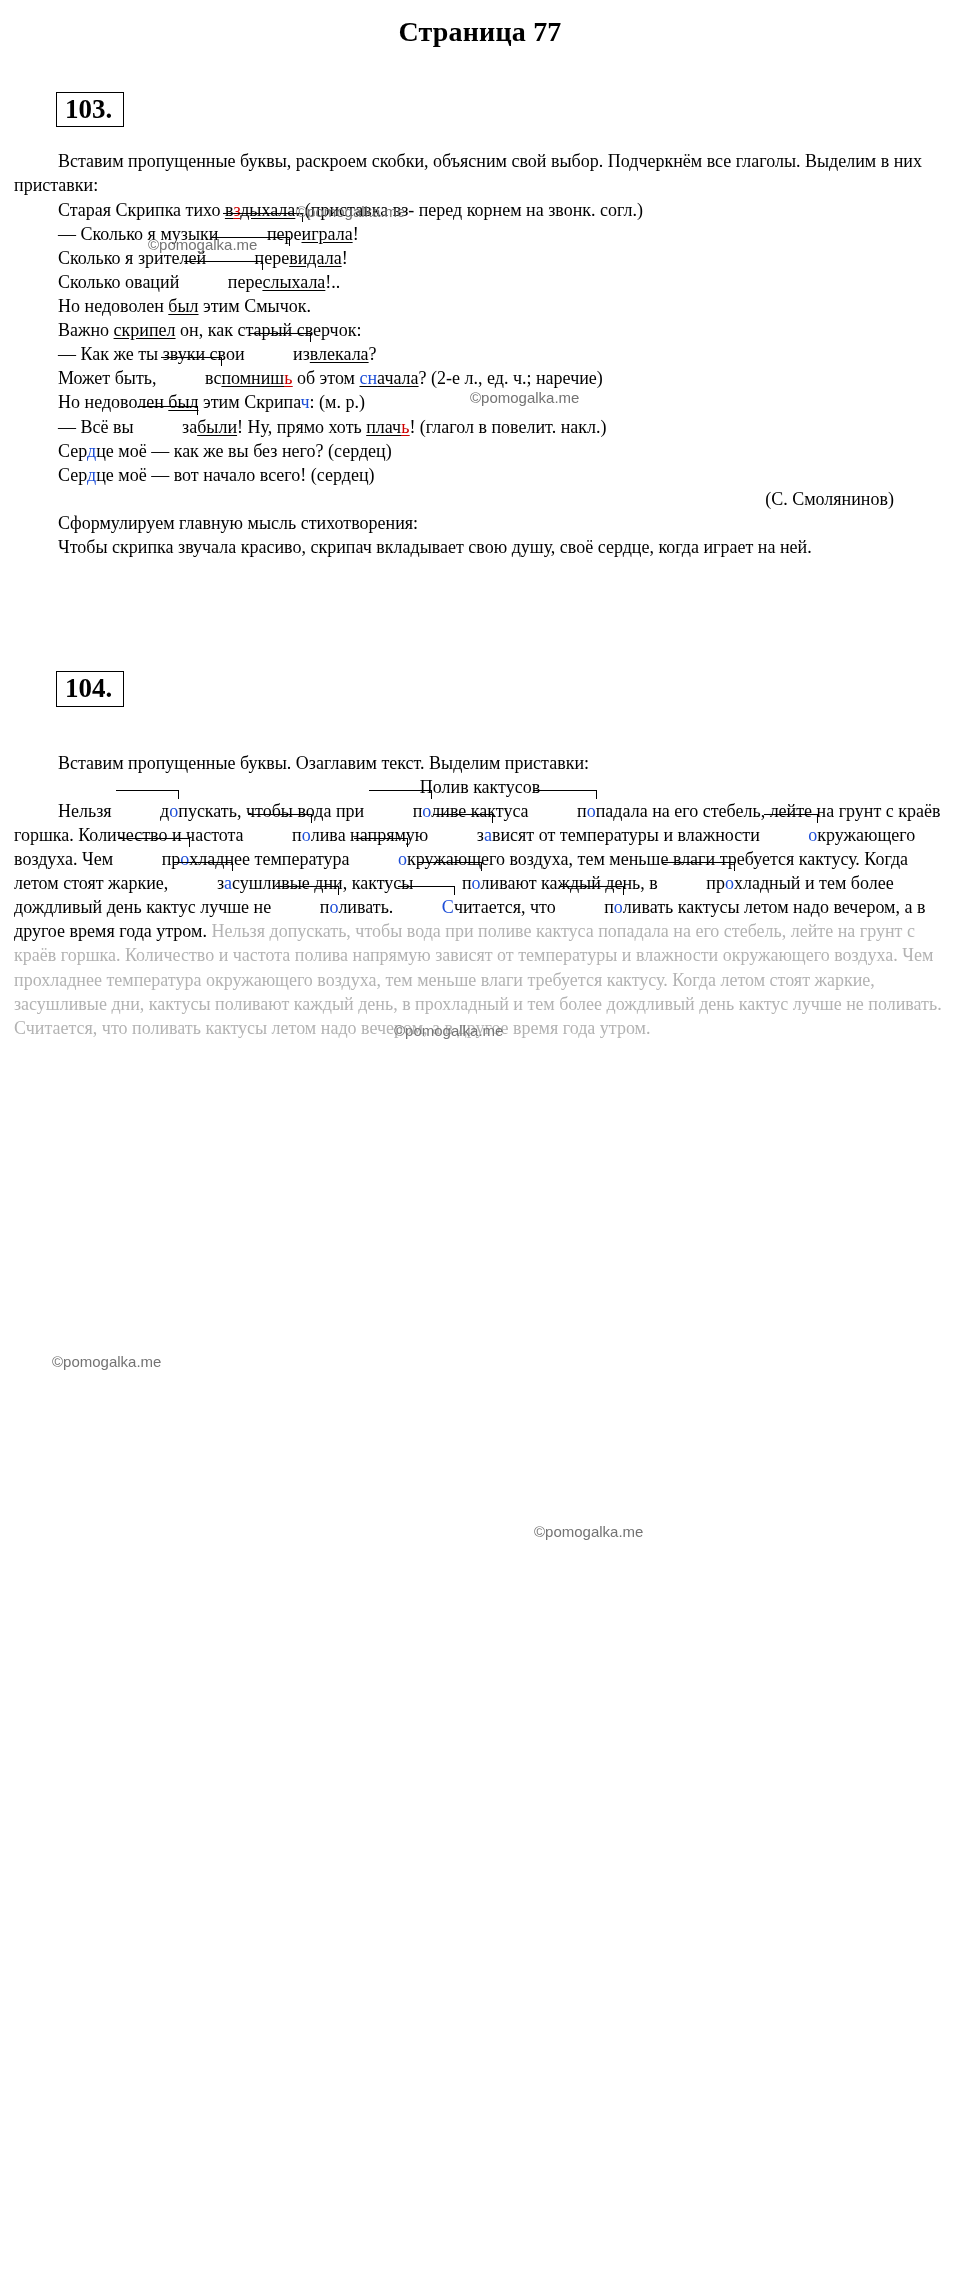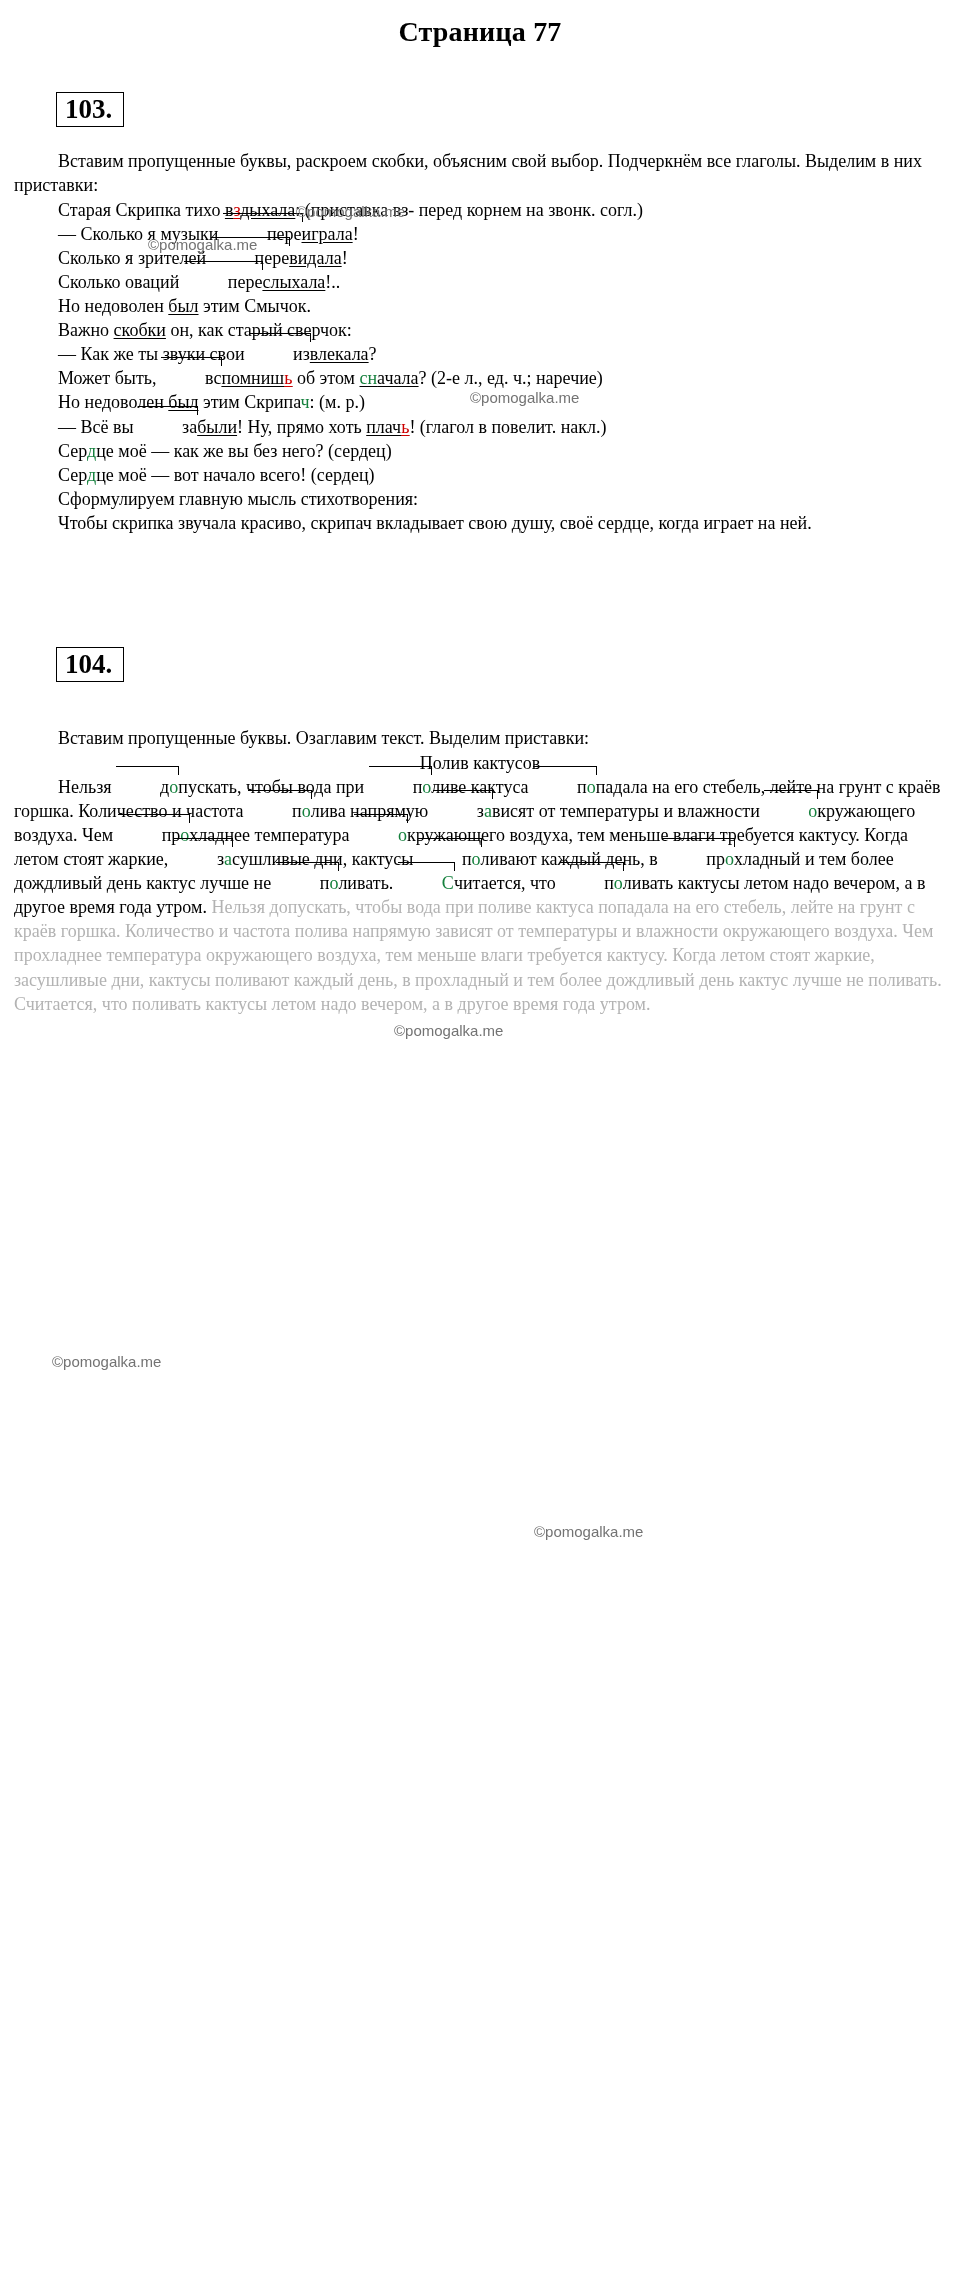--- a/index.html
+++ b/index.html
@@ -85,21 +85,21 @@
   .pfx::after {
     content: "";
     position: absolute;
     right: -1px;
     top: -9px;
     height: 9px;
     border-right: 1.8px solid #000;
   }
   
   .ins {
-    color: #15803d;
+    color: #1d4ed8;
   }
   .ins-u {
     color: #cc0000;
     text-decoration: underline;
     text-underline-offset: 2px;
   }
   
   .grey {
     color: #b3b3b3;
   }
@@ -133,34 +133,35 @@
     <p class="para">Старая Скрипка тихо <span class="u">в<span class="ins-u">з</span>дыхала</span>: (приставка вз- перед корнем на звонк. согл.)</p>
 
     <p class="para">— Сколько я музыки <span class="u"><span class="pfx">пере</span>играла</span>!</p>
 
     <p class="para">Сколько я зрителей <span class="u"><span class="pfx">пере</span>видала</span>!</p>
 
     <p class="para">Сколько оваций <span class="u"><span class="pfx">пере</span>слыхала</span>!..</p>
 
     <p class="para">Но недоволен <span class="u">был</span> этим Смычок.</p>
 
-    <p class="para">Важно <span class="u">скобки</span> он, как старый сверчок:</p>
+    <p class="para">Важно <span class="u">скрипел</span> он, как старый сверчок:</p>
 
     <p class="para">— Как же ты звуки свои <span class="u"><span class="pfx">из</span>влекала</span>?</p>
 
     <p class="para">Может быть, <span class="u"><span class="pfx">вс</span>помниш<span class="ins-u">ь</span></span> об этом <span class="u"><span class="ins">сн</span>ачала</span>? (2-е л., ед. ч.; наречие)</p>
 
     <p class="para">Но недоволен <span class="u">был</span> этим Скрипа<span class="ins">ч</span>: (м. р.)</p>
 
     <p class="para">— Всё вы <span class="u"><span class="pfx">за</span>были</span>! Ну, прямо хоть <span class="u">плач<span class="ins-u">ь</span></span>! (глагол в повелит. накл.)</p>
 
     <p class="para">Сер<span class="ins">д</span>це моё — как же вы без него? (сер<span style="text-decoration:underline;text-underline-offset:2px;">д</span>ец)</p>
 
     <p class="para">Сер<span class="ins">д</span>це моё — вот начало всего! (сер<span style="text-decoration:underline;text-underline-offset:2px;">д</span>ец)</p>
 
+    <p class="right">(С. Смолянинов)</p>
 
     <p class="para">Сформулируем главную мысль стихотворения:</p>
 
     <p class="para">Чтобы скрипка звучала красиво, скрипач вкладывает свою душу, своё сердце, когда играет на ней.</p>
 
   </div>
 
   <div class="gap-l"></div>
   <div class="gap-m"></div>
 

